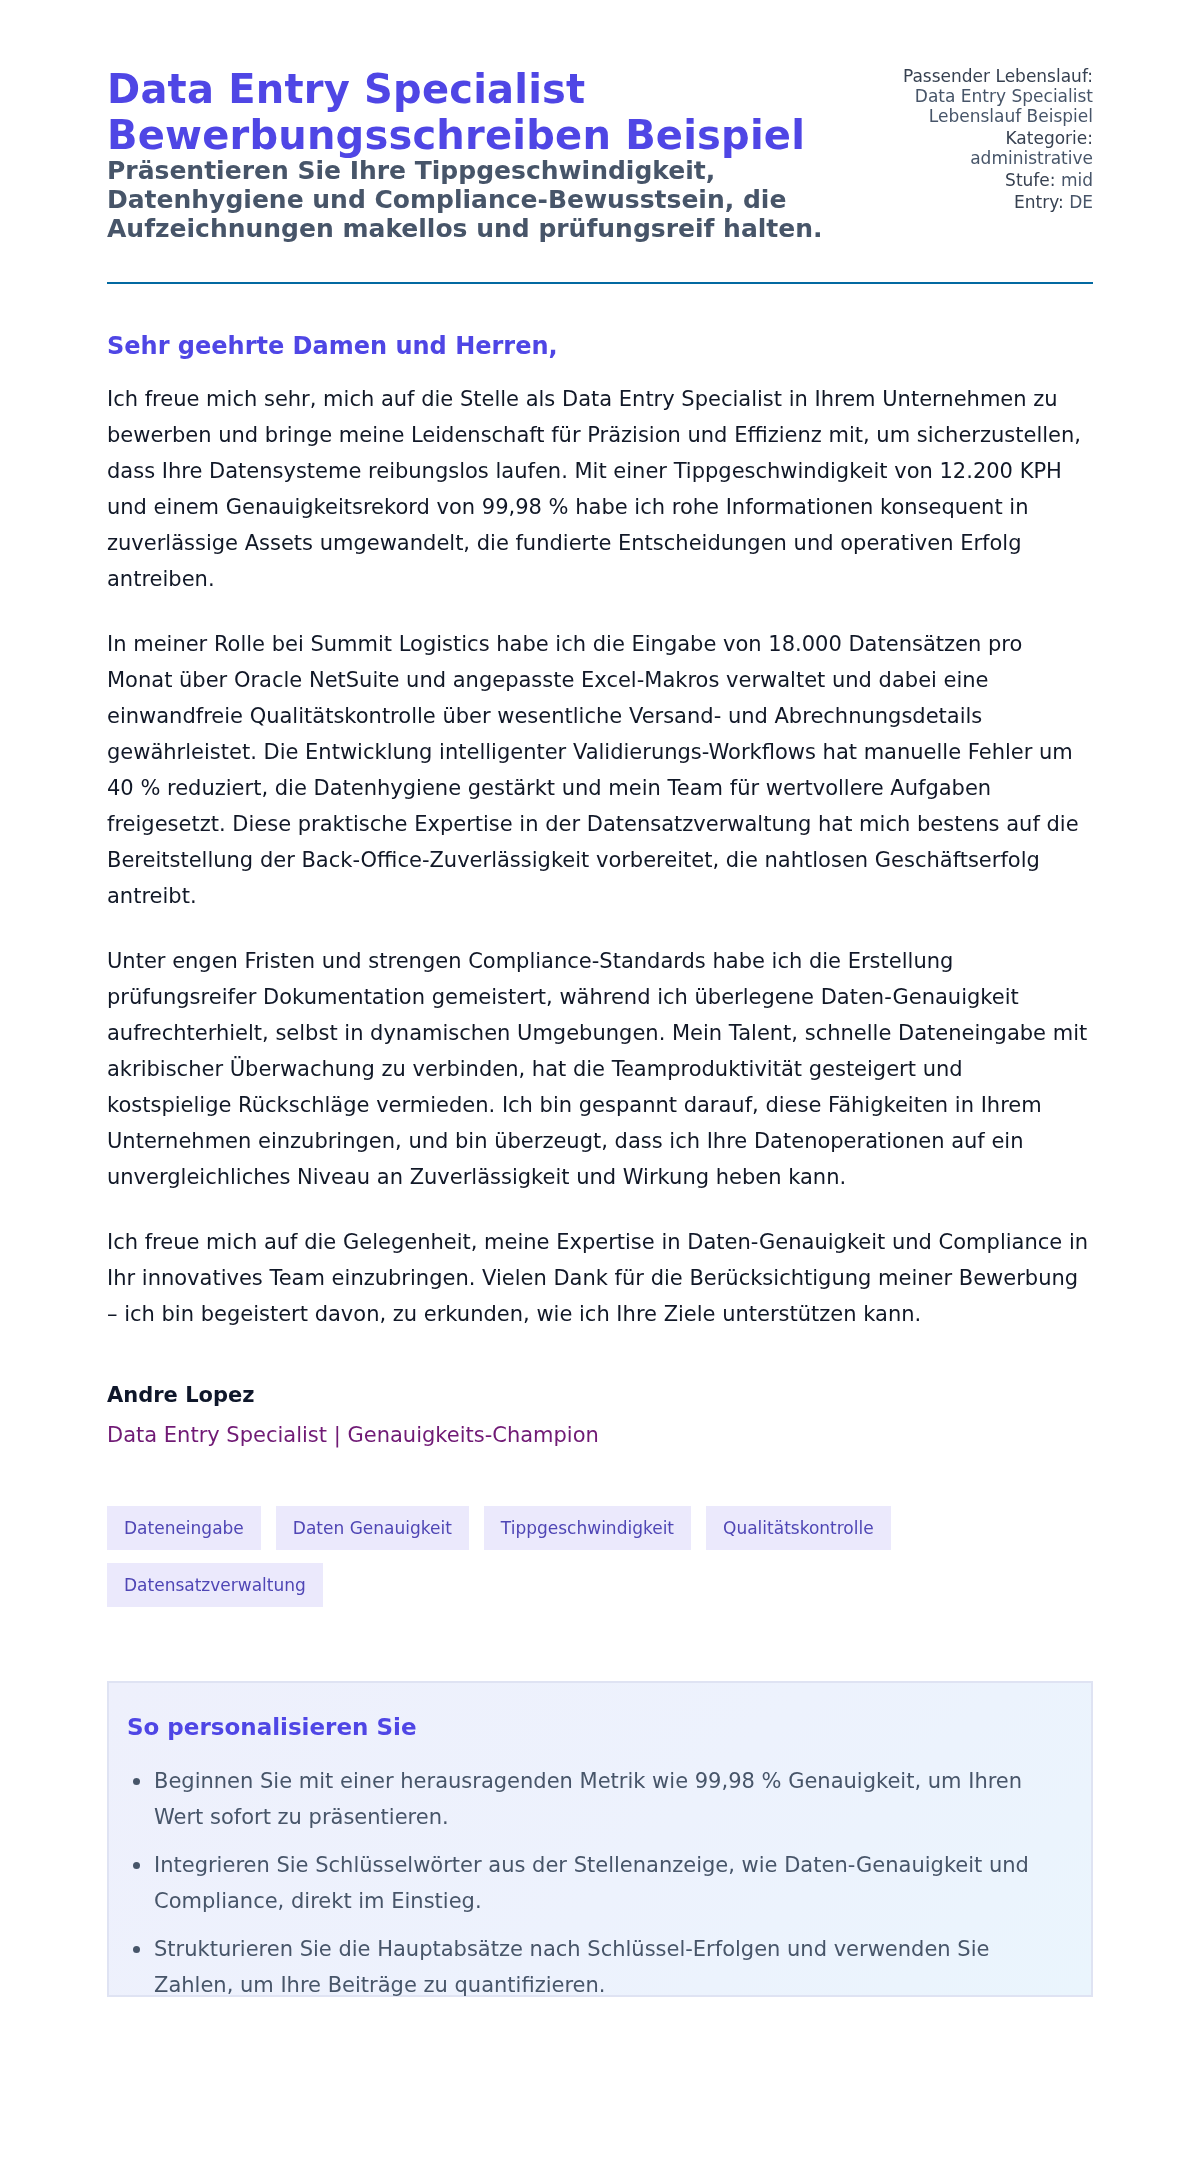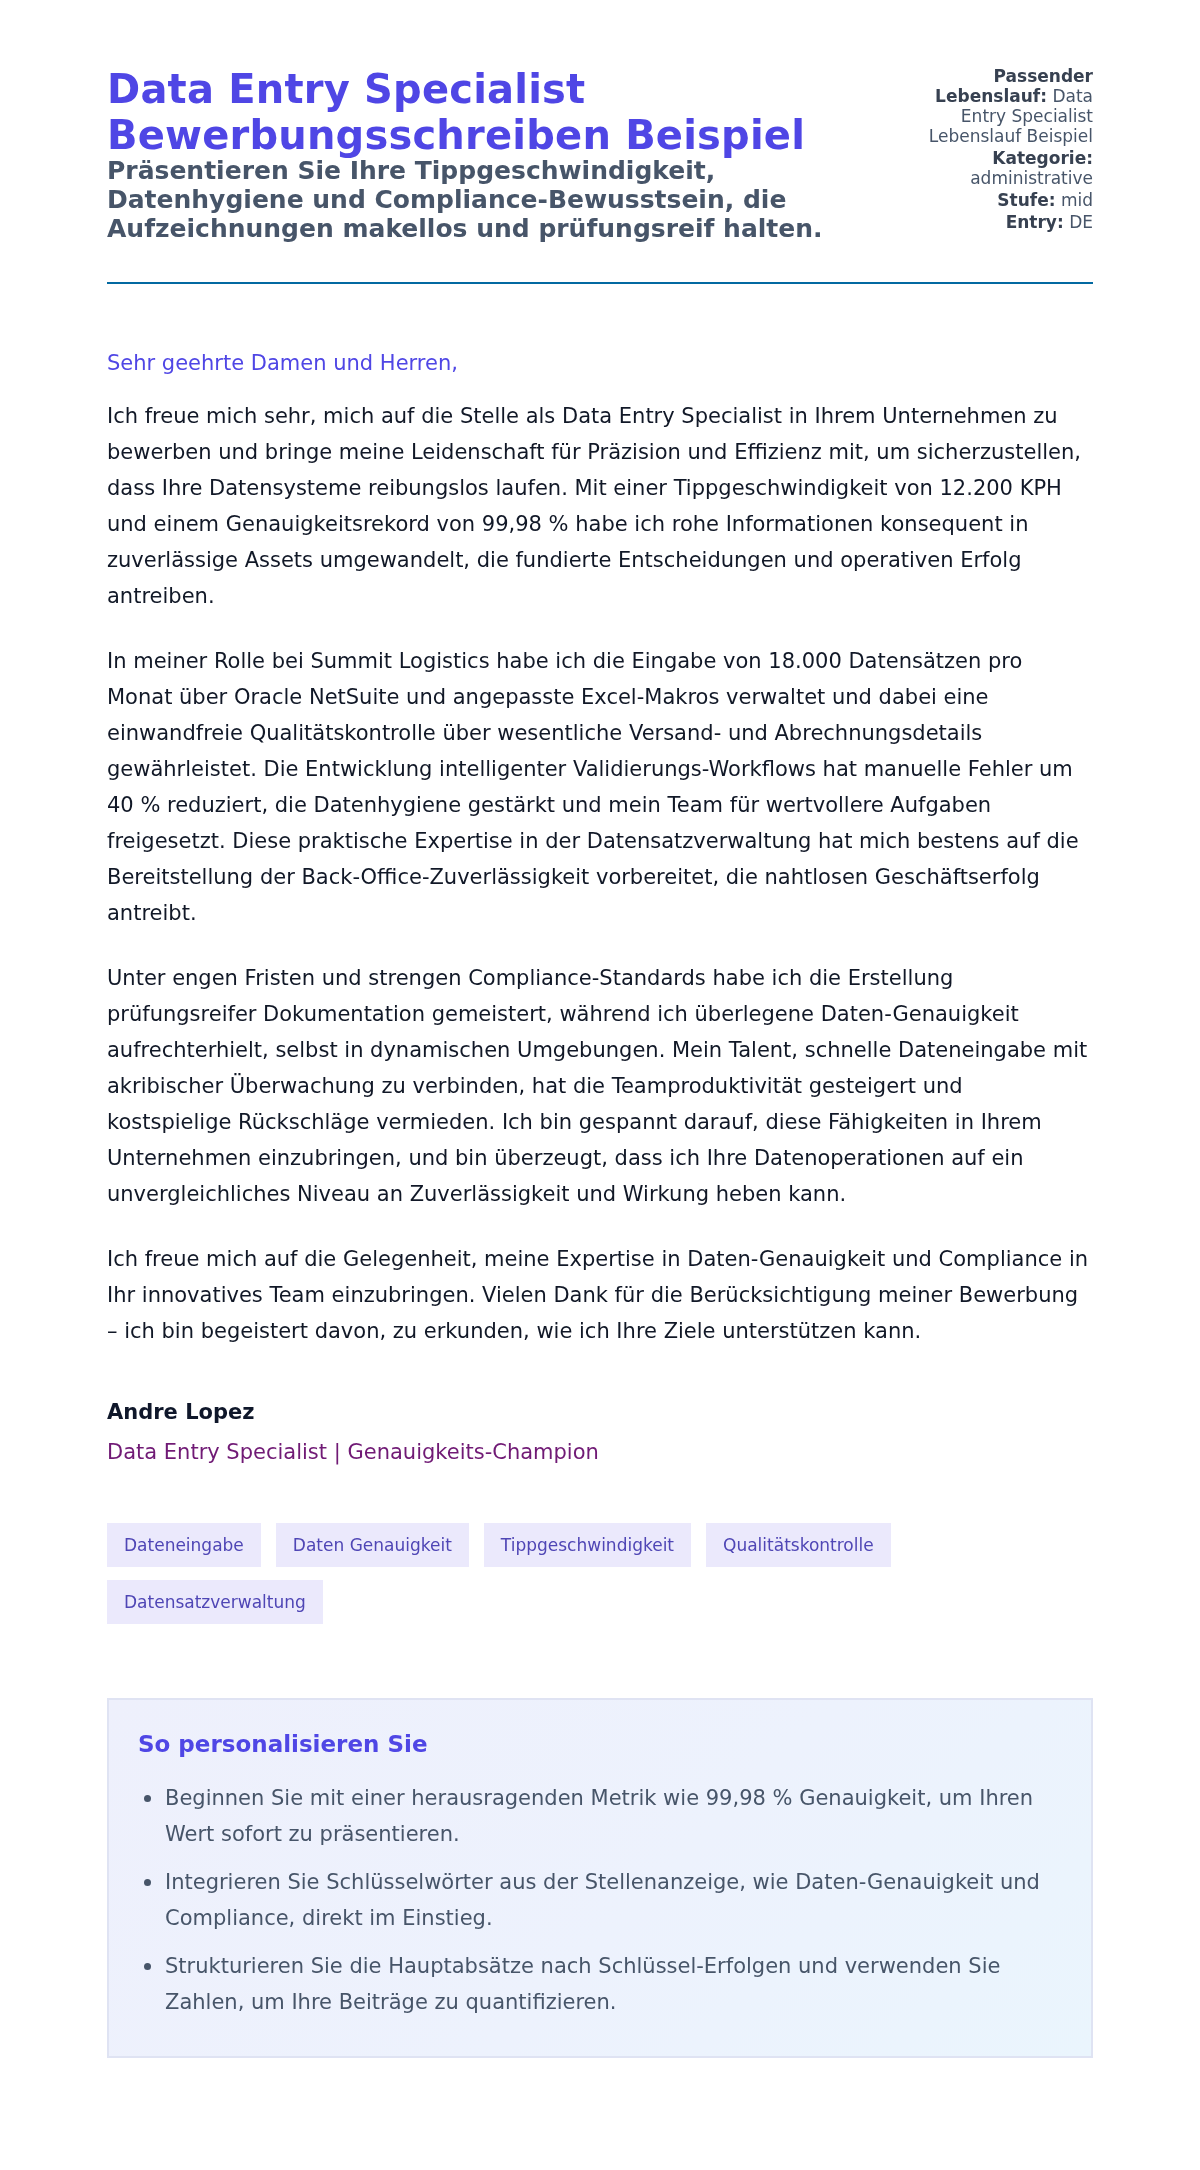--- a/index.html
+++ b/index.html
@@ -44,26 +44,26 @@
     position: absolute;
     right: 0;
     top: 66px;
     width: 200px;
     text-align: right;
     font-size: 17px;
     color: #475569;
     line-height: 20px;
   }
   .meta .row { margin-bottom: 2px; }
-  .meta b { color: #374151; font-weight: bold; }
+  .meta b { color: #374151; font-weight: normal; }
 
   .salutation {
-    margin-top: 66px;
-    font-size: 21px;
-    font-weight: normal;
+    margin-top: 49px;
+    font-size: 24px;
+    font-weight: bold;
     color: #4f46e5;
     line-height: 26px;
   }
   .body-text {
     margin-top: 22px;
   }
   .body-text p {
     font-size: 21px;
     line-height: 36px;
     color: #111827;
@@ -97,22 +97,22 @@
     font-size: 17px;
     line-height: 44px;
     height: 44px;
     padding: 0 17px;
     display: inline-block;
   }
   .tips {
     margin-top: 74px;
     border: 2px solid #dfe3f3;
     background: linear-gradient(135deg, #eef0fc 0%, #edf2fd 55%, #eaf5fd 100%);
-    padding: 30px 29px 30px 29px;
-    height: 360px;
+    padding: 30px 29px 30px 18px;
+    height: 316px;
   }
   .tips-title {
     font-size: 23px;
     font-weight: bold;
     color: #4f46e5;
     line-height: 28px;
   }
   .tips ul {
     margin-top: 22px;
     list-style: none;

